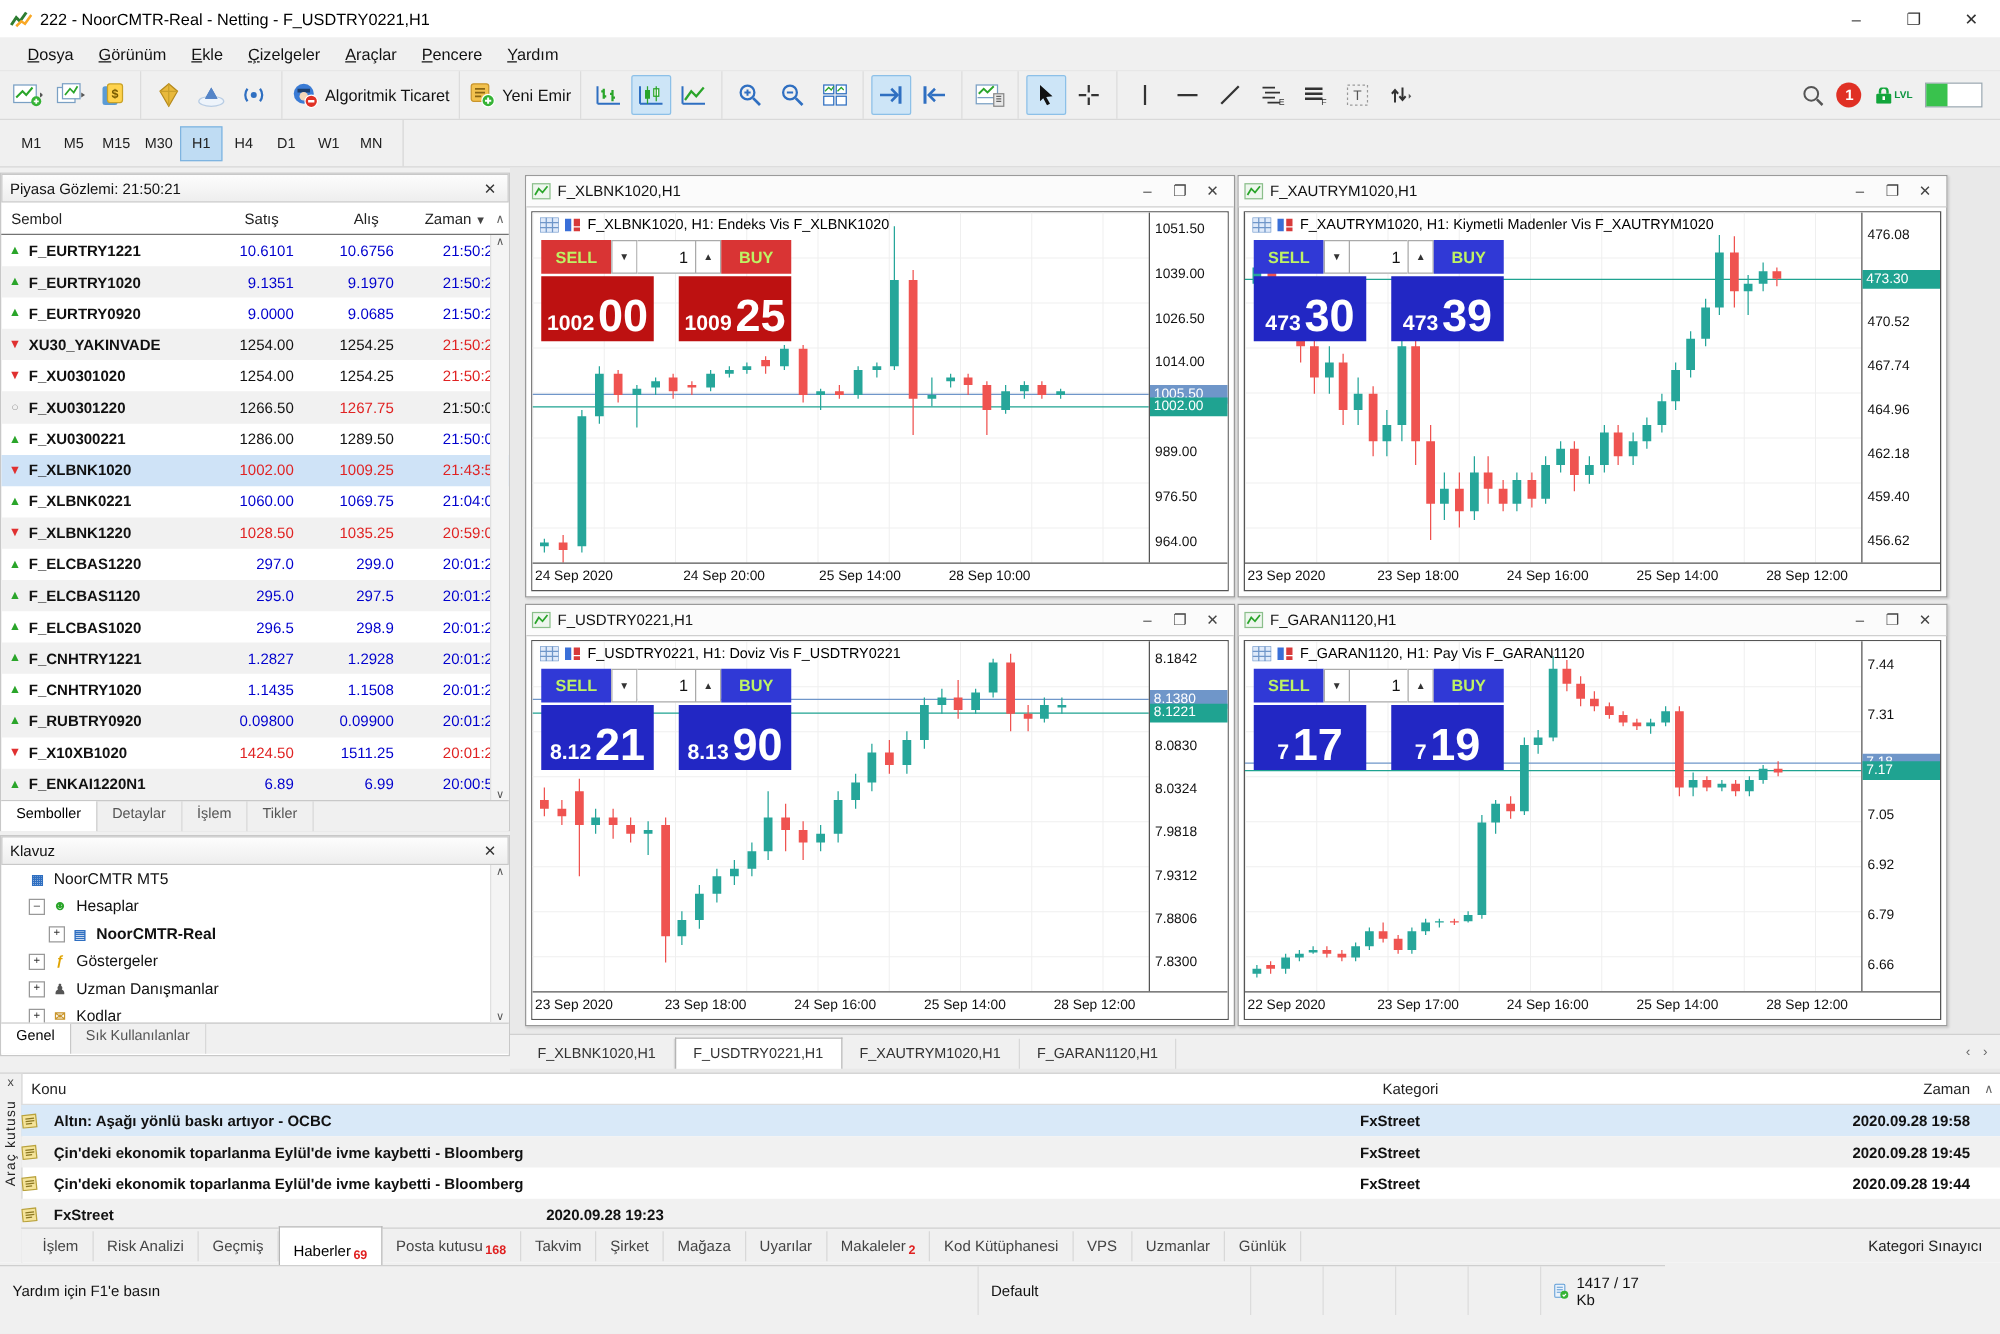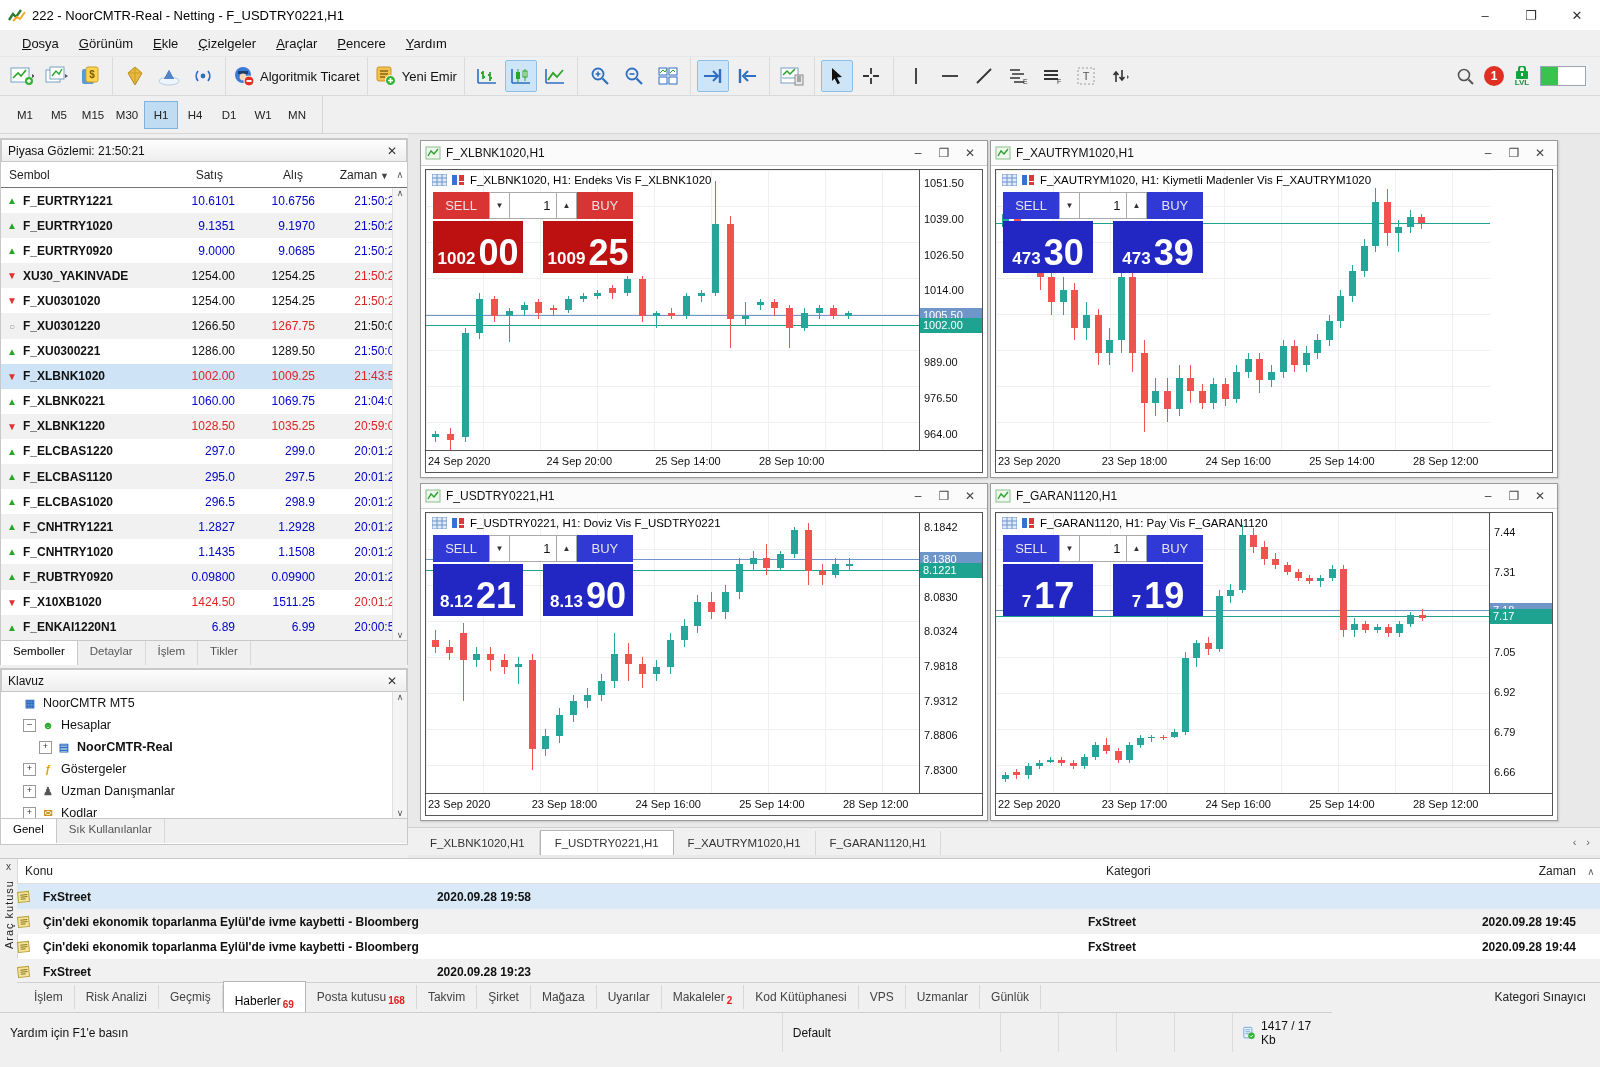--- a/index.html
+++ b/index.html
@@ -20,21 +20,21 @@
   .toolbar{position:absolute;left:0;top:56px;width:1600px;height:40px;background:#f0f0f0;
            border-top:1px solid #e7e7e7;border-bottom:1px solid #d9d9d9;display:flex;align-items:center;box-sizing:border-box}
   .tb-group{display:flex;align-items:center;height:38px;padding:0 5px;border-right:1px solid #dcdcdc}
   .tb-group.no-sep{border-right:none}
   .tb-btn{min-width:30px;height:30px;display:flex;align-items:center;justify-content:center;margin:0 1px;border:1px solid transparent;border-radius:2px}
   .tb-btn.lit{background:#cde5f7;border-color:#8cc0e8}
   .tb-btn .lbl{margin-left:5px;font-size:13px;white-space:nowrap}
   .tb-right{margin-left:auto;display:flex;align-items:center;gap:10px;padding-right:14px}
   .badge{width:20px;height:20px;border-radius:50%;background:#e03024;color:#fff;font-weight:bold;
          display:flex;align-items:center;justify-content:center;font-size:12px}
-  .lvl{display:flex;flex-direction:column;align-items:center;color:#0d9440;font-weight:bold;font-size:8px;line-height:1}
+  .lvl{display:flex;align-items:center;color:#0d9440;font-weight:bold;font-size:8px;line-height:1}
   .battery{width:44px;height:18px;border:1px solid #9aa7b0;background:#fff;position:relative}
   .battery i{position:absolute;left:0;top:0;bottom:0;width:38%;background:#39c24d}
   
   .tfbar{position:absolute;left:0;top:96px;width:1600px;height:38px;background:#f0f0f0;border-bottom:1px solid #d6d6d6;
          display:flex;align-items:center;box-sizing:border-box}
   .tf-wrap{display:flex;align-items:center;height:100%;padding:0 8px;border-right:1px solid #d6d6d6}
   .tf-btn{width:32px;height:26px;display:flex;align-items:center;justify-content:center;font-size:11.5px;color:#222;border:1px solid transparent}
   .tf-btn.active{background:#bfdcf3;border-color:#7fb4e0}
   
   .panel-caption{height:23px;background:linear-gradient(#fdfdfd,#eee);border:1px solid #c8c8c8;display:flex;align-items:center;
@@ -90,21 +90,21 @@
   .xaxis{position:absolute;left:0;right:0;bottom:0;height:21px;background:#fff;border-top:1px solid #555;font-size:11px}
   .xtick{position:absolute;top:4px;white-space:nowrap;color:#111}
   .candle-wick{position:absolute;width:1px}
   .candle-body{position:absolute;width:7px}
   .hline{position:absolute;left:0;right:0;height:1px}
   .chart-label{position:absolute;left:6px;top:4px;display:flex;align-items:center;gap:4px;font-size:11.5px;color:#000;z-index:5}
   .clbl-ic{width:15px;height:12px}
   
   .ocp{position:absolute;left:7px;top:22px;z-index:6;width:200px}
   .ocp .row1{display:flex;height:27px}
-  .ocp .btn{width:58px;color:#e5e5e5;font-weight:normal;font-size:13px;display:flex;align-items:center;justify-content:center}
+  .ocp .btn{width:58px;color:#bef264;font-weight:bold;font-size:13px;display:flex;align-items:center;justify-content:center}
   .ocp .dd,.ocp .up{width:21px;background:#fff;border:1px solid #aaa;box-sizing:border-box;display:flex;align-items:center;justify-content:center;font-size:8px;color:#333}
   .ocp .vol{width:42px;background:#fff;border-top:1px solid #aaa;border-bottom:1px solid #aaa;display:flex;align-items:center;justify-content:flex-end;padding-right:6px;font-size:13px}
   .ocp .row2{display:flex;margin-top:2px;gap:20px;height:52px}
   .ocp .pricebox{flex:1;color:#fff;display:flex;align-items:flex-end;justify-content:center;padding-bottom:4px}
   .ocp .pfx{font-size:17px;font-weight:bold;margin-right:3px;line-height:1.1}
   .ocp .big{font-size:36px;font-weight:bold;line-height:.9}
   .ocp.red .btn{background:#d93434}.ocp.red .pricebox{background:#bd1111}
   .ocp.blue .btn{background:#3039d6}.ocp.blue .pricebox{background:#2227c4}
   
   #chart-tabs{position:absolute;left:408px;top:827px;width:1192px;height:28px;background:#f0f0f0;border-top:1px solid #d0d0d0;
@@ -845,20 +845,30 @@
           <div class="candle-wick" style="left: 379.162px; top: 17.6413px; height: 64.2646px; background: rgb(38, 166, 154);"></div>
           <div class="candle-body" style="left: 376.162px; top: 31.5022px; height: 44.1031px; background: rgb(38, 166, 154);"></div>
           <div class="candle-wick" style="left: 390.73px; top: 18.9013px; height: 56.704px; background: rgb(239, 83, 80);"></div>
           <div class="candle-body" style="left: 387.73px; top: 31.5022px; height: 31.5022px; background: rgb(239, 83, 80);"></div>
           <div class="candle-wick" style="left: 402.297px; top: 50.4036px; height: 31.5022px; background: rgb(38, 166, 154);"></div>
           <div class="candle-body" style="left: 399.297px; top: 56.704px; height: 6.30045px; background: rgb(38, 166, 154);"></div>
           <div class="candle-wick" style="left: 413.865px; top: 40.3229px; height: 22.6816px; background: rgb(38, 166, 154);"></div>
           <div class="candle-body" style="left: 410.865px; top: 46.6233px; height: 10.0807px; background: rgb(38, 166, 154);"></div>
           <div class="candle-wick" style="left: 425.432px; top: 44.1031px; height: 15.1211px; background: rgb(239, 83, 80);"></div>
           <div class="candle-body" style="left: 422.432px; top: 46.6233px; height: 6.30045px; background: rgb(239, 83, 80);"></div>
+        </div>
+        <div class="yaxis">
+          <div class="ytick" style="top: 11.8933px;">476.08</div>
+          <div class="ytick" style="top: 81.9543px;">470.52</div>
+          <div class="ytick" style="top: 116.985px;">467.74</div>
+          <div class="ytick" style="top: 152.015px;">464.96</div>
+          <div class="ytick" style="top: 187.046px;">462.18</div>
+          <div class="ytick" style="top: 222.076px;">459.40</div>
+          <div class="ytick" style="top: 257.107px;">456.62</div>
+          <div class="ptag" style="top: 45.9238px; background: rgb(31, 163, 145);">473.30</div>
         </div>
         <div class="xaxis">
           <div class="xtick" style="left: 2px;">23 Sep 2020</div>
           <div class="xtick" style="left: 105.74px;">23 Sep 18:00</div>
           <div class="xtick" style="left: 209.48px;">24 Sep 16:00</div>
           <div class="xtick" style="left: 313.22px;">25 Sep 14:00</div>
           <div class="xtick" style="left: 416.96px;">28 Sep 12:00</div>
         </div>
       </div>
     </div>
@@ -1159,20 +1169,21 @@
       <span class="sb">∧</span>
     </div>
     <div id="news-rows">
         <div class="news-row selected">
           <span class="nic">
             <svg width="15" height="13" viewBox="0 0 15 13">
               <rect x="1" y="2" width="11" height="10" fill="#f5e49a" stroke="#b9a23c" transform="rotate(-6 6 7)"></rect>
               <path d="M3.5 5h7M3.5 7h7M3.5 9h5" stroke="#8a7620" transform="rotate(-6 6 7)"></path>
             </svg>
           </span>
+          <span class="subj">Altın: Aşağı yönlü baskı artıyor - OCBC</span>
           <span class="cat">FxStreet</span>
           <span class="tm">2020.09.28 19:58</span>
         </div>
         <div class="news-row">
           <span class="nic">
             <svg width="15" height="13" viewBox="0 0 15 13">
               <rect x="1" y="2" width="11" height="10" fill="#f5e49a" stroke="#b9a23c" transform="rotate(-6 6 7)"></rect>
               <path d="M3.5 5h7M3.5 7h7M3.5 9h5" stroke="#8a7620" transform="rotate(-6 6 7)"></path>
             </svg>
           </span>

